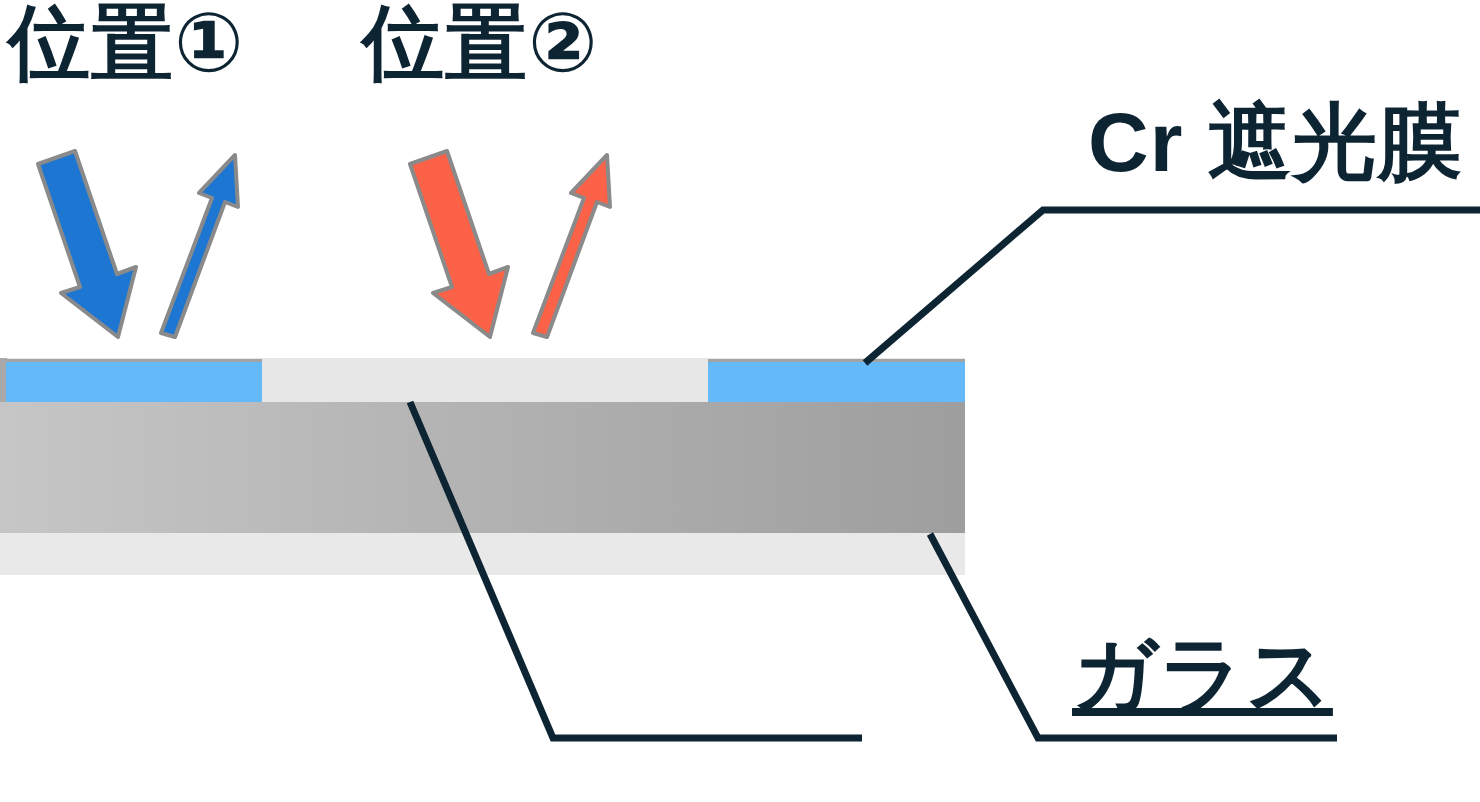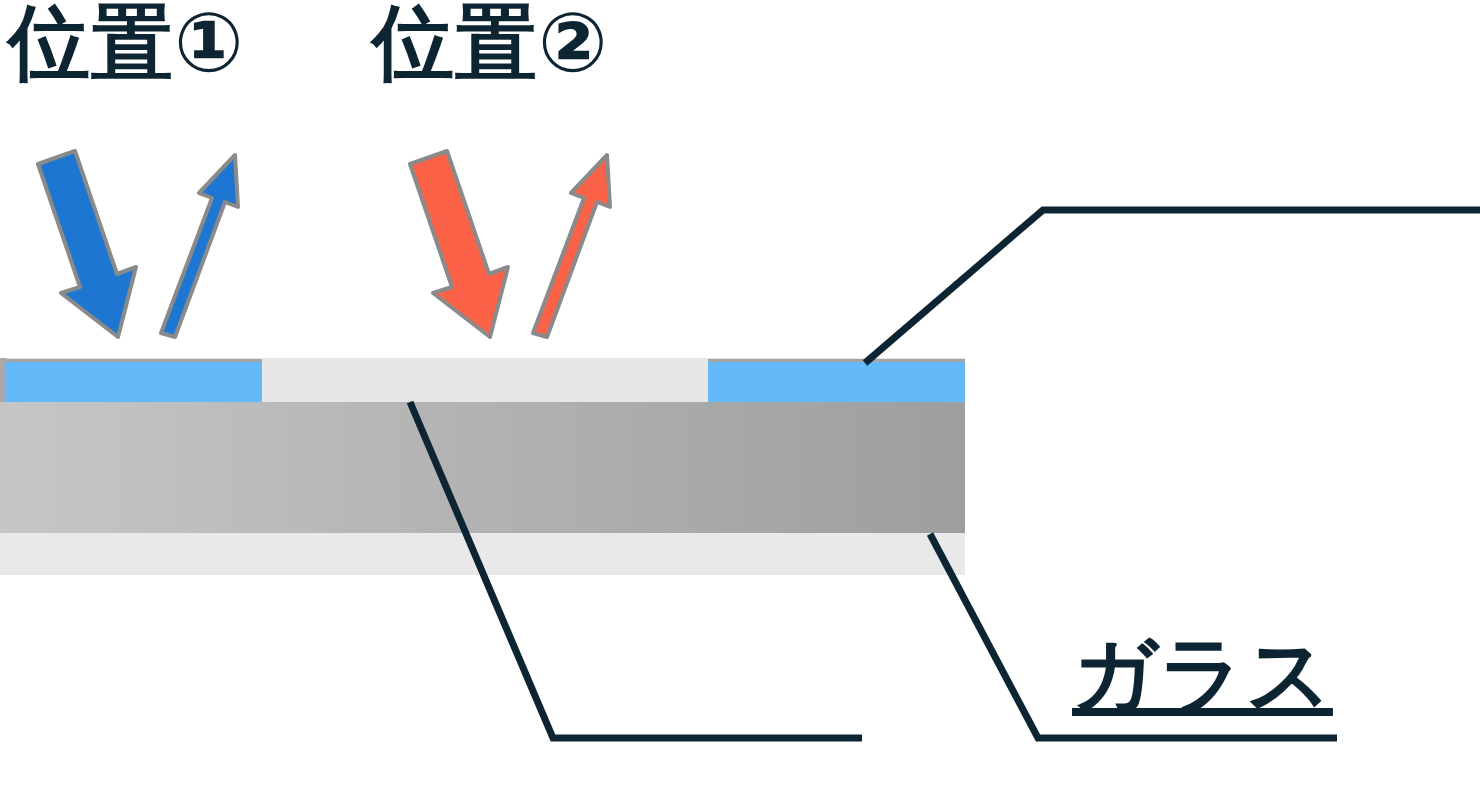--- a/index.html
+++ b/index.html
@@ -55,21 +55,21 @@
 
   .leader-overlay{position:absolute;left:0;top:0;width:1480px;height:802px;pointer-events:none;}
   .leader{fill:none;stroke:var(--leader-line,#0d2433);stroke-width:7;}
 </style>
 </head>
 <body>
 
 <div class="canvas">
 
   <div class="jp-label pos-label" style="left:8px;">位置①</div>
-  <div class="jp-label pos-label" style="left:372px;">位置②</div>
+  <div class="jp-label pos-label" style="left:362px;">位置②</div>
 
   <svg class="beam-svg" style="left:10px;" viewBox="0 0 260 205">
     <polygon class="beam-incident-blue" points="28,24 65,11 107,134 126,127 108,197 51,153 70,147"></polygon>
     <polygon class="beam-reflected-blue" points="151,193 202,58 189,53 225,15 228,67 215,62 165,197"></polygon>
   </svg>
 
   <svg class="beam-svg" style="left:382px;" viewBox="0 0 260 205">
     <polygon class="beam-incident-orange" points="28,24 65,11 107,134 126,127 108,197 51,153 70,147"></polygon>
     <polygon class="beam-reflected-orange" points="151,193 202,58 189,53 225,15 228,67 215,62 165,197"></polygon>
   </svg>
@@ -81,15 +81,16 @@
   </div>
   <div class="layer-glass"></div>
   <div class="layer-bottom-band"></div>
 
   <svg class="leader-overlay" viewBox="0 0 1480 802">
     <polyline class="leader" points="865,363 1043,210 1480,210"></polyline>
     <polyline class="leader" points="410,402 553,738 862,738"></polyline>
     <polyline class="leader" points="930,534 1038,738 1337,738"></polyline>
   </svg>
 
+  <div class="jp-label callout-label" style="left:1088px;top:98px;">Cr 遮光膜</div>
   <div class="jp-label callout-label" style="left:1072px;top:630px;text-decoration:underline;">ガラス</div>
 
 </div>
 
 </body></html>

